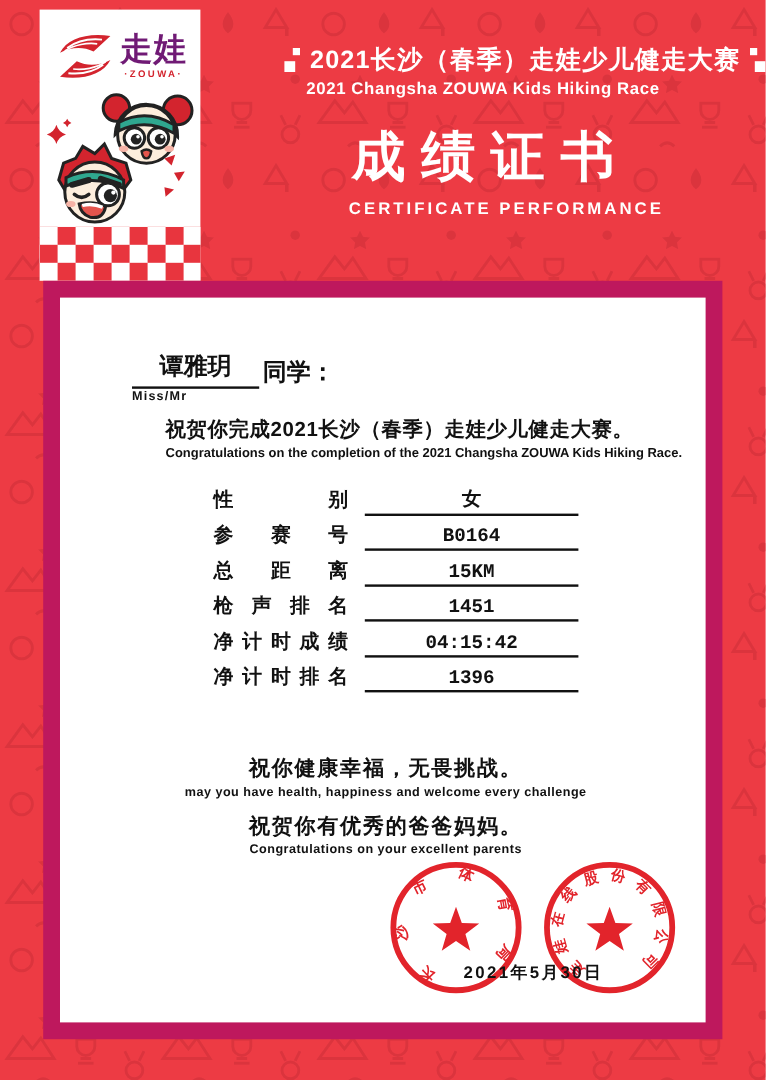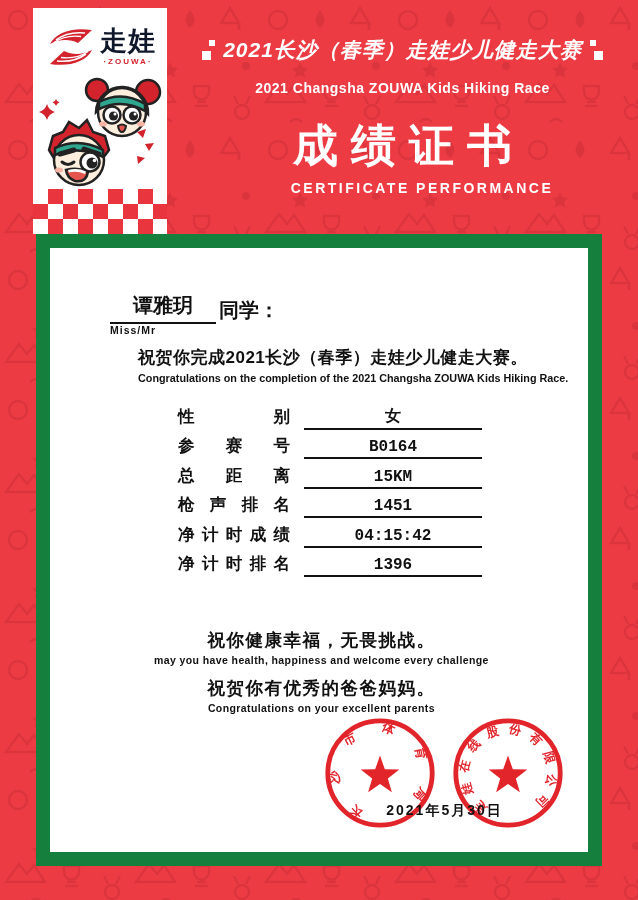--- a/index.html
+++ b/index.html
@@ -11,46 +11,46 @@
   .bgpattern{position:absolute;left:0;top:0;width:638px;height:900px;z-index:0;}
 
   
   .logo-strip{
     position:absolute;left:33px;top:8px;width:134px;height:226px;
     background:#ffffff;z-index:2;
   }
   .logo-row{position:absolute;left:14px;top:18px;width:110px;height:46px;}
   .swoosh{position:absolute;left:0;top:2px;}
   .brand{position:absolute;left:52px;top:0;width:58px;text-align:center;}
-  .brand-cn{font-size:27px;font-weight:800;color:#0f172a;line-height:30px;letter-spacing:1px;}
+  .brand-cn{font-size:27px;font-weight:800;color:#701a75;line-height:30px;letter-spacing:1px;}
   .brand-en{font-size:8px;font-weight:800;color:#d3242e;letter-spacing:2px;margin-top:1px;}
   .mascots{position:absolute;left:0;top:58px;}
   .checker{
     position:absolute;left:0;bottom:0;width:134px;height:45px;
     background-image:conic-gradient(#e8353e 25%, #ffffff 0 50%, #e8353e 0 75%, #ffffff 0);
     background-size:30px 30px;
   }
 
   
   .header-right{position:absolute;left:167px;top:0;width:471px;text-align:center;color:#ffffff;z-index:1;}
-  .title-row{display:flex;align-items:center;justify-content:center;gap:8px;margin-top:36px;font-style:italic;}
+  .title-row{display:flex;align-items:center;justify-content:flex-end;gap:8px;margin-top:36px;}
   .event-title{font-size:21px;font-weight:800;letter-spacing:1px;white-space:nowrap;}
   .brk{position:relative;width:13px;height:22px;flex:0 0 auto;}
   .brk i{position:absolute;background:#fff;display:block;}
   .brk .sq1{width:6px;height:6px;top:1px;right:0;}
   .brk .sq2{width:9px;height:9px;bottom:1px;left:0;}
   .brk.flip{transform:scaleX(-1);}
-  .event-subtitle{font-size:14px;font-weight:700;letter-spacing:.5px;margin-top:16px;}
+  .event-subtitle{font-size:14px;font-weight:700;letter-spacing:.5px;margin-top:1px;}
   .cert-heading{font-size:45px;font-weight:800;letter-spacing:13px;margin-top:20px;margin-left:13px;white-space:nowrap;}
   .cert-heading-en{font-size:14px;font-weight:800;letter-spacing:2.5px;margin-top:4px;padding-left:39px;}
 
   
   .certificate{
     position:absolute;left:36px;top:234px;width:566px;height:632px;
-    background:#15803d;box-sizing:border-box;padding:14px;z-index:3;
+    background:#be185d;box-sizing:border-box;padding:14px;z-index:3;
   }
   .cert-inner{position:relative;width:100%;height:100%;background:#ffffff;color:#111;}
 
   .name-row{position:absolute;left:60px;top:44px;white-space:nowrap;}
   .name-line{
     display:inline-block;width:106px;border-bottom:2px solid #111;text-align:center;
     font-family:"DejaVu Serif", serif;font-size:20px;font-weight:700;padding-bottom:3px;vertical-align:bottom;
   }
   .suffix{font-size:20px;font-weight:800;margin-left:3px;vertical-align:bottom;}
   .salutation{position:absolute;left:60px;top:76px;font-size:10.5px;font-weight:800;letter-spacing:1px;}

